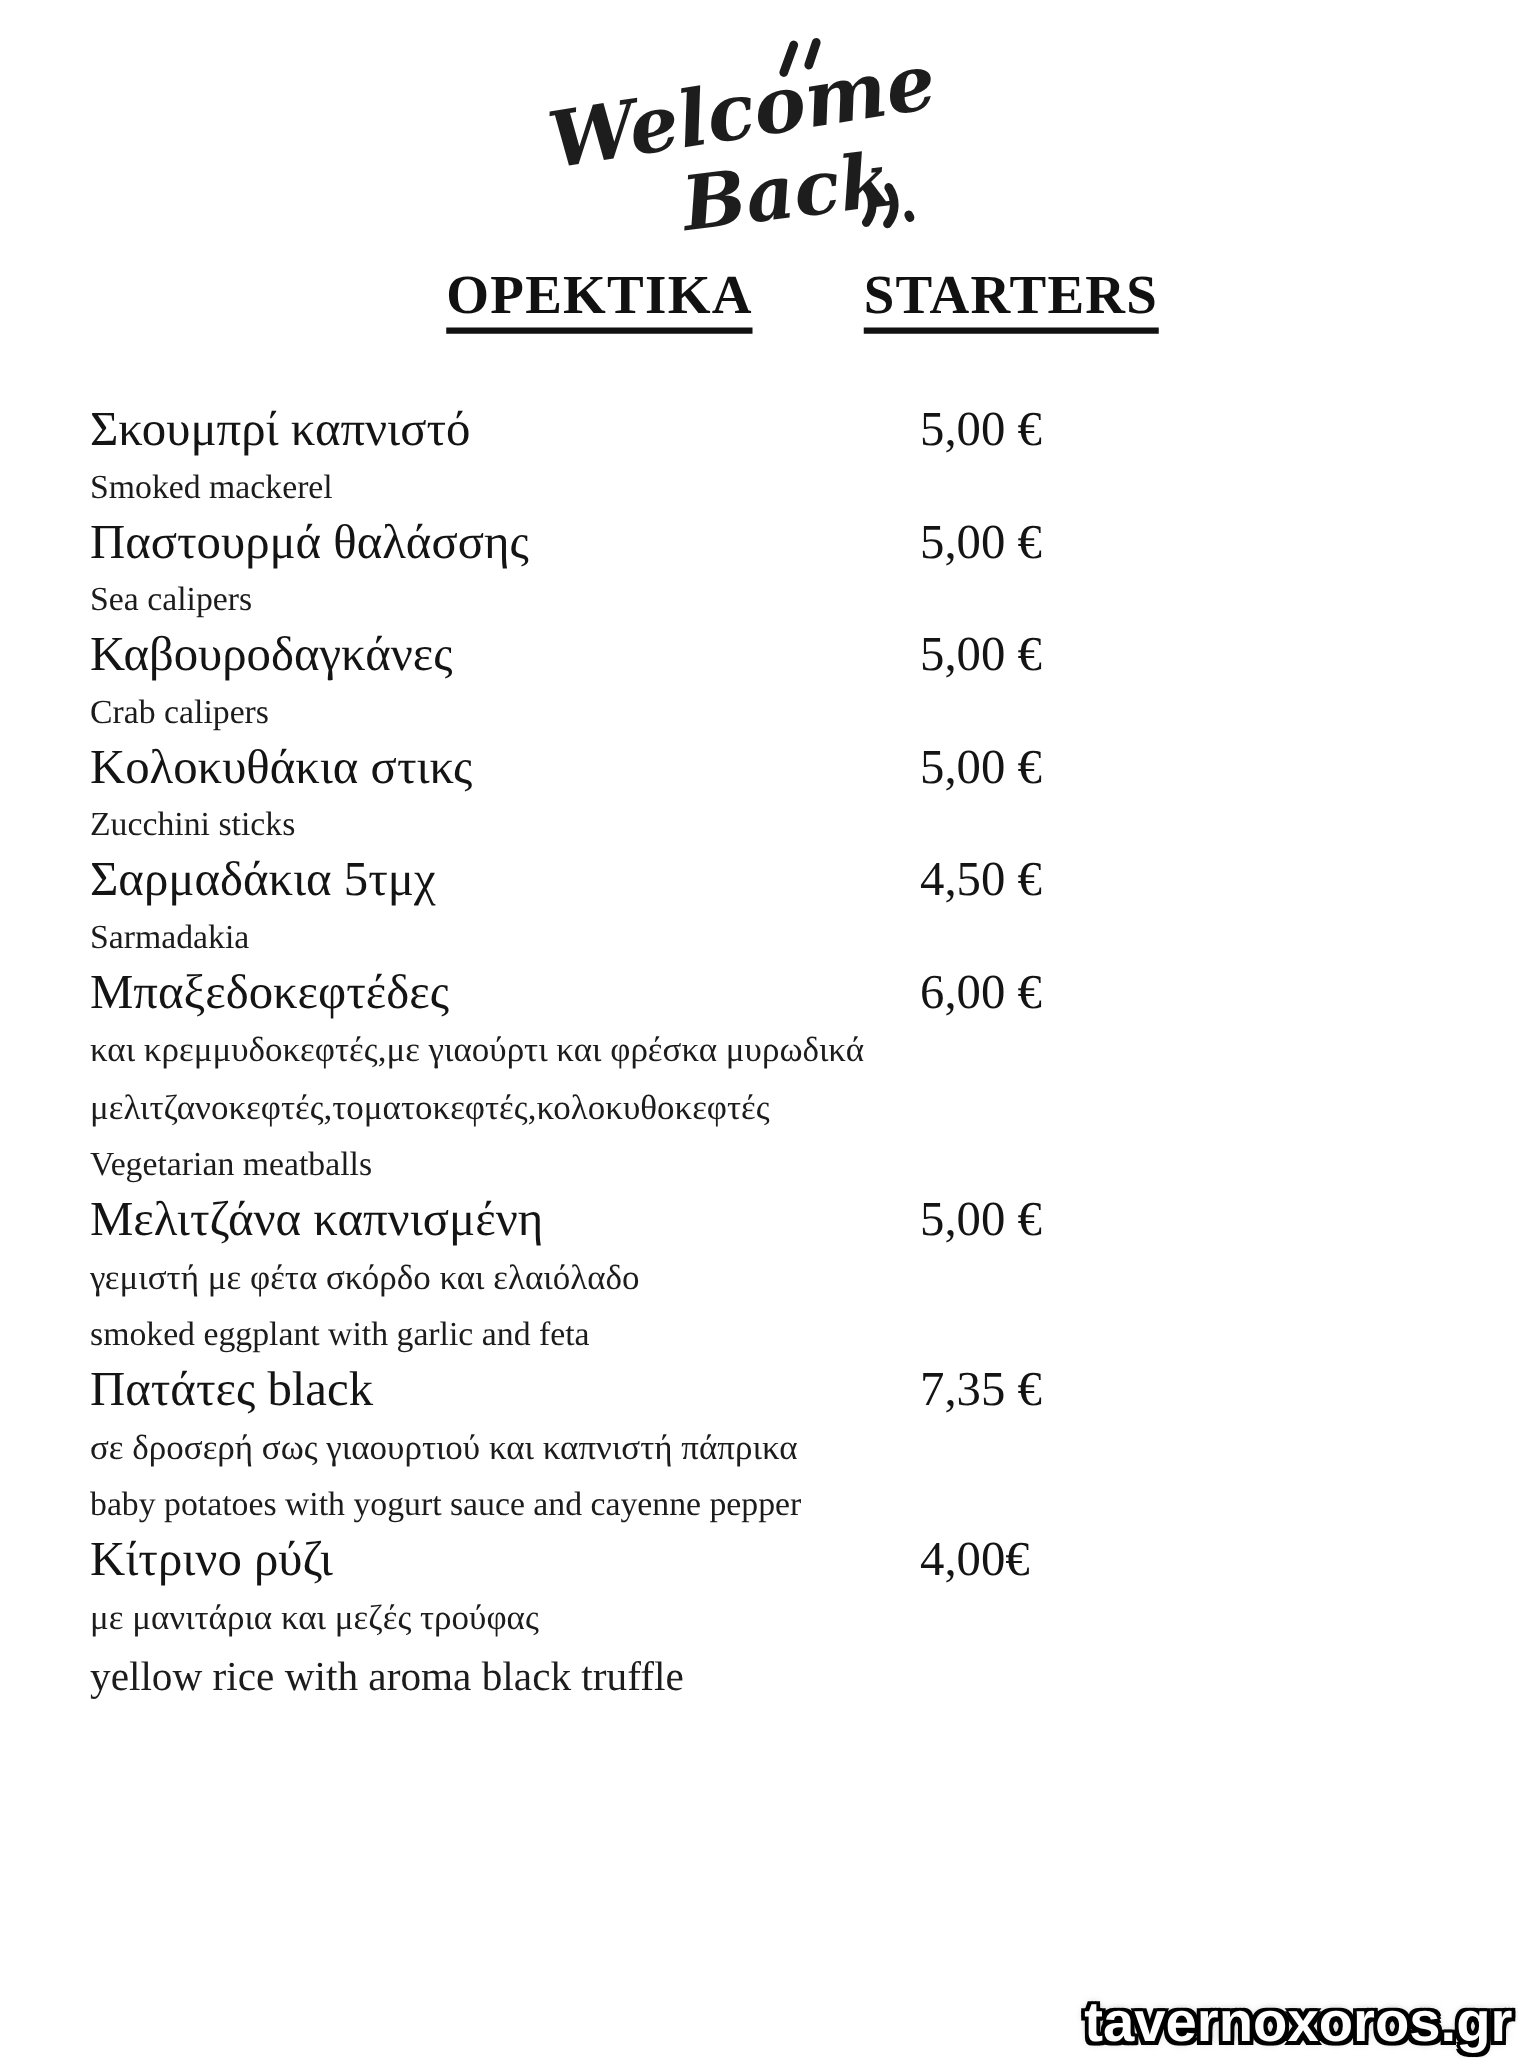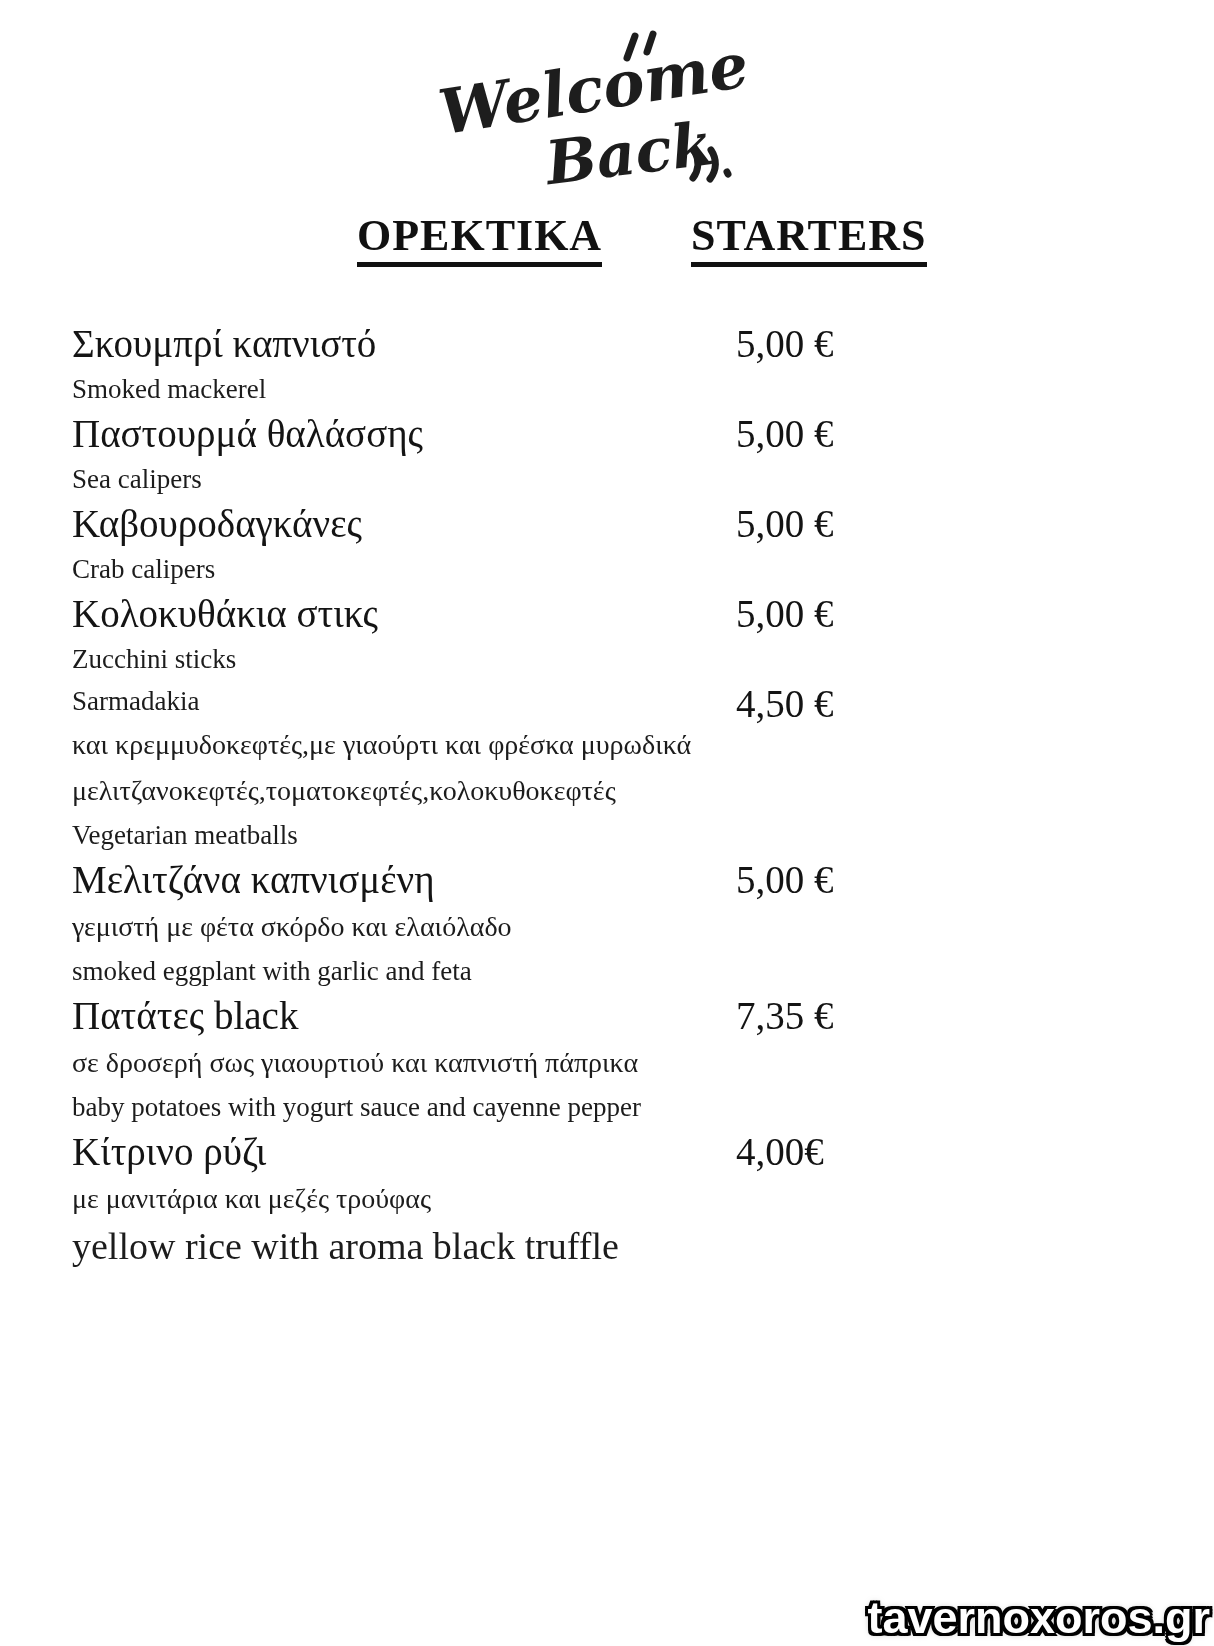--- a/index.html
+++ b/index.html
@@ -81,21 +81,21 @@
   }
   .desc-en {
     font-size: 27px;
     line-height: 42px;
   }
   .desc-gr {
     font-size: 28px;
     line-height: 46px;
   }
   .desc-large {
-    font-size: 38px;
+    font-size: 33px;
     line-height: 48px;
   }
 
   
   .watermark {
     position: absolute;
     right: 4px;
     bottom: 2px;
     font-family: "Liberation Sans", sans-serif;
     font-weight: bold;
@@ -145,24 +145,25 @@
       </div>
       <div class="menu-item">
         <div class="item-line"><span class="item-name">Καβουροδαγκάνες</span><span class="item-price">5,00 €</span></div>
         <div class="desc desc-en">Crab calipers</div>
       </div>
       <div class="menu-item">
         <div class="item-line"><span class="item-name">Κολοκυθάκια στικς</span><span class="item-price">5,00 €</span></div>
         <div class="desc desc-en">Zucchini sticks</div>
       </div>
       <div class="menu-item">
-        <div class="item-line"><span class="item-price">4,50 €</span></div>
+        <div class="item-line"><span class="item-name">Σαρμαδάκια 5τμχ</span><span class="item-price">4,50 €</span></div>
         <div class="desc desc-en">Sarmadakia</div>
       </div>
       <div class="menu-item">
+        <div class="item-line"><span class="item-name">Μπαξεδοκεφτέδες</span><span class="item-price">6,00 €</span></div>
         <div class="desc desc-gr">και κρεμμυδοκεφτές,με γιαούρτι και φρέσκα μυρωδικά</div>
         <div class="desc desc-gr">μελιτζανοκεφτές,τοματοκεφτές,κολοκυθοκεφτές</div>
         <div class="desc desc-en">Vegetarian meatballs</div>
       </div>
       <div class="menu-item">
         <div class="item-line"><span class="item-name">Μελιτζάνα καπνισμένη</span><span class="item-price">5,00 €</span></div>
         <div class="desc desc-gr">γεμιστή με φέτα σκόρδο και ελαιόλαδο</div>
         <div class="desc desc-en">smoked eggplant with garlic and feta</div>
       </div>
       <div class="menu-item">

